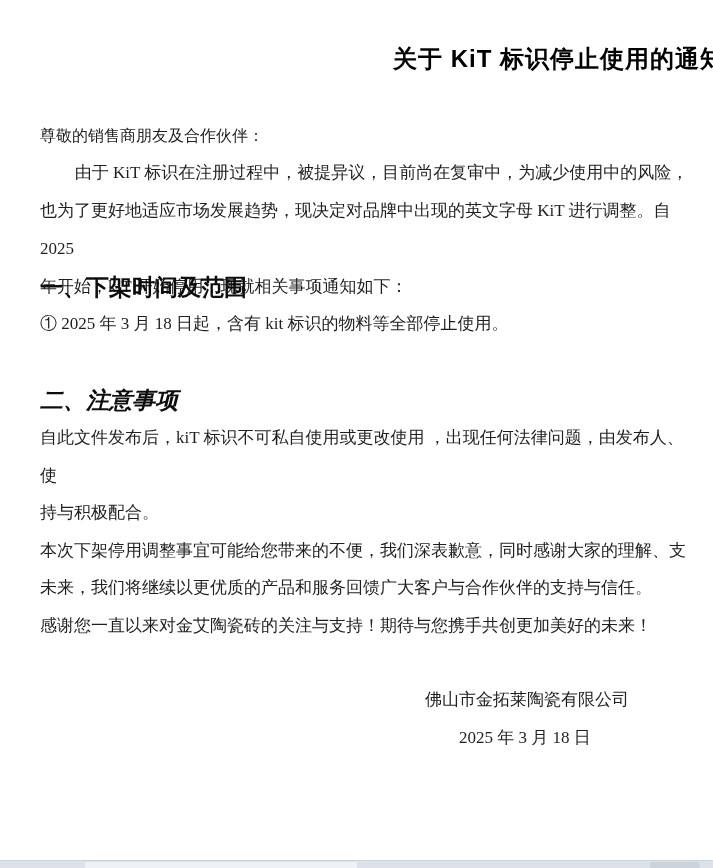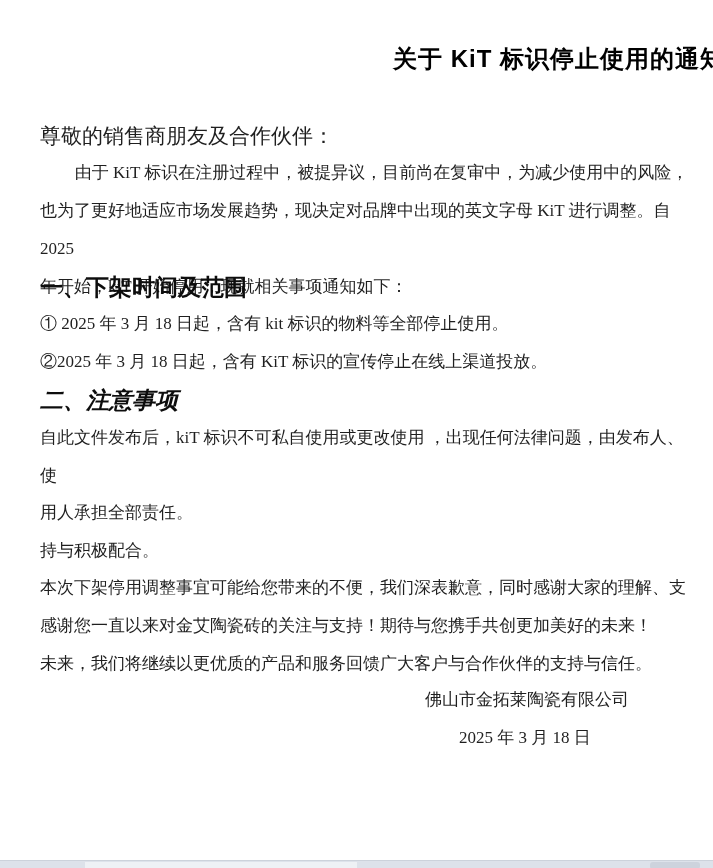--- a/index.html
+++ b/index.html
@@ -27,21 +27,21 @@
     font-size: 24px;
     letter-spacing: 1px;
     color: #000000;
     line-height: 38px;
     margin-left: 12px;
   }
   .greeting {
     position: absolute;
     top: 117px;
     left: 40px;
-    font-size: 21px;
+    font-size: 16px;
     line-height: 38px;
     color: #1f1f1f;
   }
   .intro {
     position: absolute;
     top: 154px;
     left: 40px;
     width: 650px;
     font-size: 17px;
     line-height: 38px;
@@ -131,32 +131,30 @@
   <div class="intro">
     <div class="line-indent">由于 KiT 标识在注册过程中，被提异议，目前尚在复审中，为减少使用中的风险，</div>
     <div>也为了更好地适应市场发展趋势，现决定对品牌中出现的英文字母 KiT 进行调整。自 2025</div>
     <div>年开始，kiT 开始停用，现就相关事项通知如下：</div>
   </div>
 
   <div class="section-heading h1">一、下架时间及范围</div>
 
   <div class="items">
     <div>① 2025 年 3 月 18 日起，含有 kit 标识的物料等全部停止使用。</div>
-    <div>②2025 年 3 月 18 日起，含有 KiT 标识的宣传停止在线上渠道投放。</div>
   </div>
 
   <div class="section-heading h2">二、注意事项</div>
 
   <div class="notes">
     <div>自此文件发布后，kiT 标识不可私自使用或更改使用 ，出现任何法律问题，由发布人、使</div>
-    <div>用人承担全部责任。</div>
     <div>持与积极配合。</div>
     <div>本次下架停用调整事宜可能给您带来的不便，我们深表歉意，同时感谢大家的理解、支</div>
+    <div>未来，我们将继续以更优质的产品和服务回馈广大客户与合作伙伴的支持与信任。</div>
     <div>感谢您一直以来对金艾陶瓷砖的关注与支持！期待与您携手共创更加美好的未来！</div>
-    <div>未来，我们将继续以更优质的产品和服务回馈广大客户与合作伙伴的支持与信任。</div>
   </div>
 
   <div class="signature-company">佛山市金拓莱陶瓷有限公司</div>
 
   <div class="signature-date">2025 年 3 月 18 日</div>
 
   <div class="h-scrollbar">
     <div class="h-scrollbar-thumb"></div>
     <div class="h-scrollbar-smudge"></div>
   </div>

